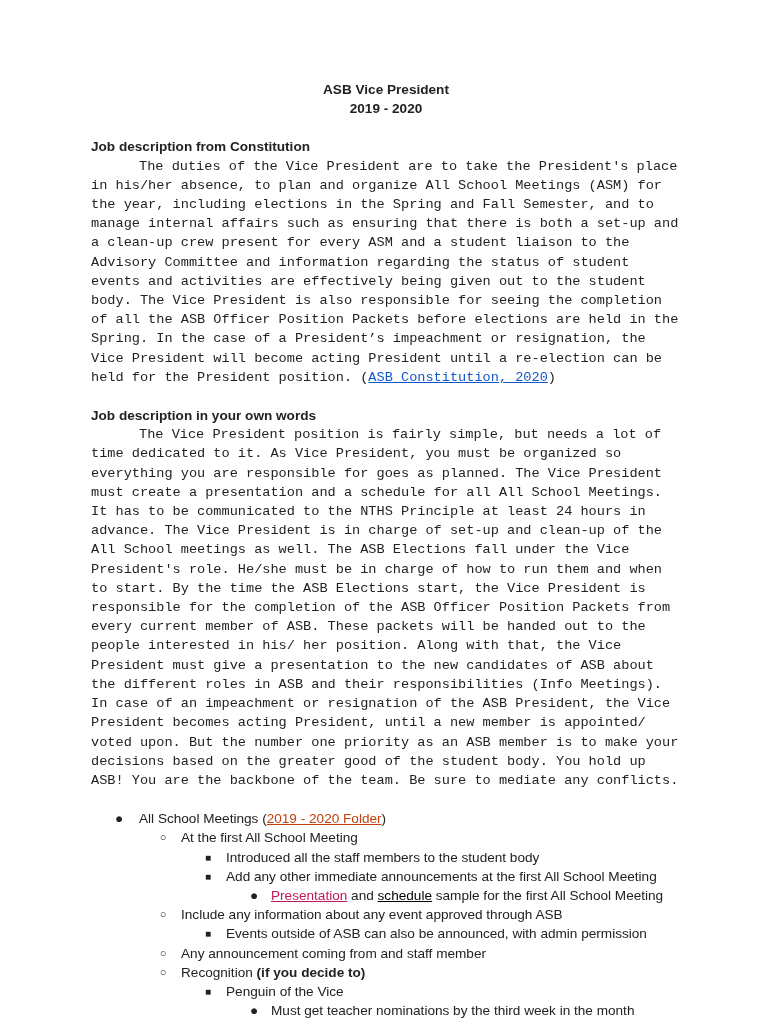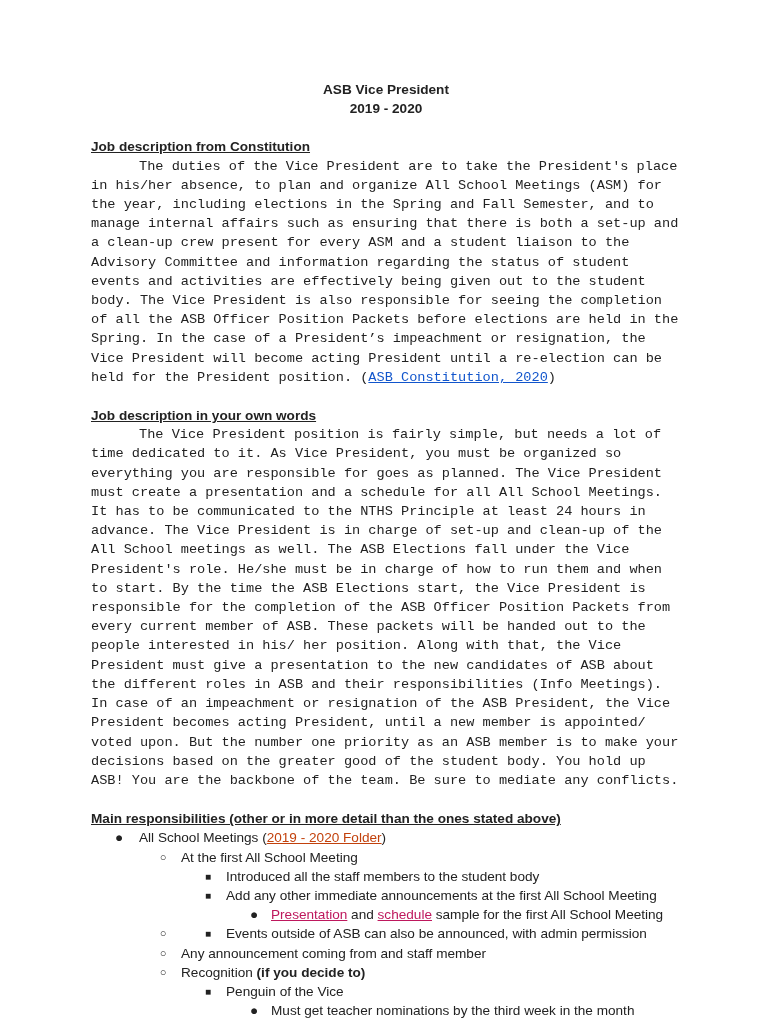--- a/index.html
+++ b/index.html
@@ -1,21 +1,21 @@
 <!DOCTYPE html>
 <html><head>
   <meta charset="utf-8">
   <style>
     html, body { margin: 0; padding: 0; background: #ffffff; }
     body { width: 768px; height: 1024px; overflow: hidden; position: relative;
            font-family: "Liberation Sans", sans-serif; color: #222; }
     .page { position: absolute; left: 91px; top: 80px; width: 590px; font-size: 13.6px; line-height: 19.2px; }
     .center { text-align: center; font-weight: bold; }
     .title-block { margin-bottom: 19px; }
-    .heading { font-weight: bold; text-decoration: underline; }
+    .heading { font-weight: bold; }
     p { margin: 0; }
     .para { text-indent: 48px; font-family: Liberation Mono, monospace; }
     .section { margin-bottom: 19px; }
     a { color: #1155cc; text-decoration: underline; }
     ul { margin: 0; padding: 0; list-style: none; }
     li { position: relative; }
     .l1 { padding-left: 48px; }
     .l2 { padding-left: 90px; }
     .l3 { padding-left: 135px; }
     .l4 { padding-left: 180px; }
@@ -39,44 +39,44 @@
     <div class="heading">Job description from Constitution</div>
     <p class="para"><span>The duties of the Vice President are to take the President's place in his/her absence, to plan and organize All School Meetings (ASM) for the year, including elections in the Spring and Fall Semester, and to manage internal affairs such as ensuring that there is both a set-up and a clean-up crew present for every ASM and a student liaison to the Advisory Committee and information regarding the status of student events and activities are effectively being given out to the student body. The Vice President is also responsible for seeing the completion of all the ASB Officer Position Packets before elections are held in the Spring. In the case of a President’s impeachment or resignation, the Vice President will become acting President until a re-election can be held for the President position. (</span><a href="#" style="color: rgb(17, 85, 204);">ASB Constitution, 2020</a><span>)</span></p>
   </div>
 
   <div class="section">
     <div class="heading">Job description in your own words</div>
     <p class="para">The Vice President position is fairly simple, but needs a lot of time dedicated to it. As Vice President, you must be organized so everything you are responsible for goes as planned. The Vice President must create a presentation and a schedule for all All School Meetings. It has to be communicated to the NTHS Principle at least 24 hours in advance. The Vice President is in charge of set-up and clean-up of the All School meetings as well. The ASB Elections fall under the Vice President's role. He/she must be in charge of how to run them and when to start. By the time the ASB Elections start, the Vice President is responsible for the completion of the ASB Officer Position Packets from every current member of ASB. These packets will be handed out to the people interested in his/ her position. Along with that, the Vice President must give a presentation to the new candidates of ASB about the different roles in ASB and their responsibilities (Info Meetings). In case of an impeachment or resignation of the ASB President, the Vice President becomes acting President, until a new member is appointed/ voted upon. But the number one priority as an ASB member is to make your decisions based on the greater good of the student body. You hold up ASB! You are the backbone of the team. Be sure to mediate any conflicts.</p>
   </div>
 
   <div class="section">
-    <div class="heading">Main responsibilities (other or in more detail than the ones stated above)</div>
     <ul>
       <li class="l1">
         <span class="bullet">●</span>
         <span>All School Meetings (</span><a href="#" style="color: #c2410c;">2019 - 2020 Folder</a><span>)</span>
       </li>
       <li class="l2">
         <span class="bullet">○</span>
         <span>At the first All School Meeting</span>
       </li>
       <li class="l3">
         <span class="bullet">■</span>
         <span>Introduced all the staff members to the student body</span>
       </li>
       <li class="l3">
         <span class="bullet">■</span>
         <span>Add any other immediate announcements at the first All School Meeting</span>
       </li>
       <li class="l4">
         <span class="bullet">●</span>
-        <a href="#" style="color: #be185d;">Presentation</a><span> and </span><a href="#" style="color: #be185d;">schedule</a><span> sample for the first All School Meeting</span>
+        <a href="#" style="color: #be185d;">Presentation</a><span> and </span><a href="#" style="color: #000000;">schedule</a><span> sample for the first All School Meeting</span>
       </li>
       <li class="l2">
         <span class="bullet">○</span>
+        <span>Include any information about any event approved through ASB</span>
       </li>
       <li class="l3">
         <span class="bullet">■</span>
         <span>Events outside of ASB can also be announced, with admin permission</span>
       </li>
       <li class="l2">
         <span class="bullet">○</span>
         <span>Any announcement coming from and staff member</span>
       </li>
       <li class="l2">

